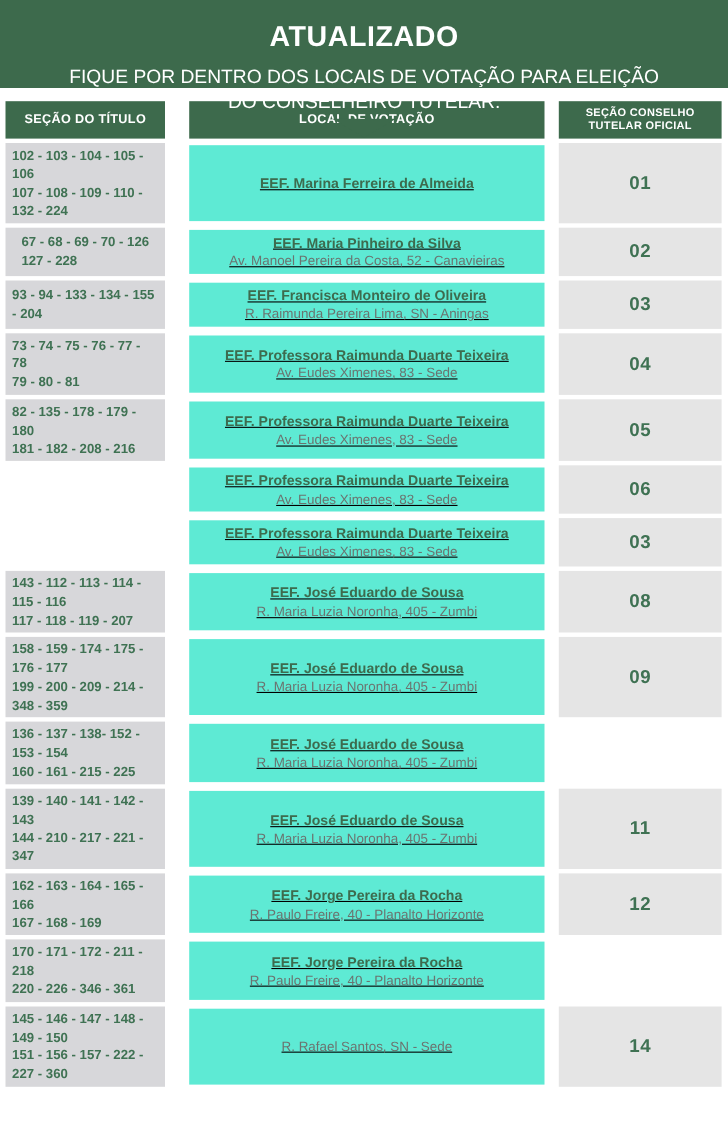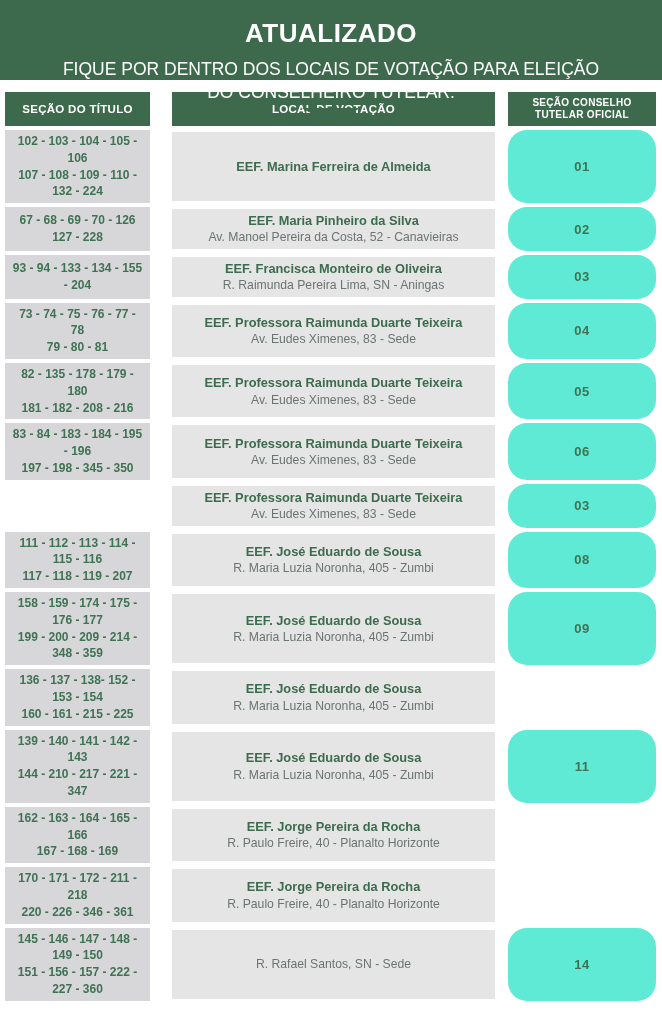--- a/index.html
+++ b/index.html
@@ -27,29 +27,29 @@
     margin-bottom:4px;
   }
   .c1{grid-column:1;} .c2{grid-column:3;} .c3{grid-column:5;}
   .th{
     background:#3d6a4c;color:#fff;font-weight:bold;display:flex;align-items:center;justify-content:center;
     min-height:34px;text-align:center;font-size:11.5px;letter-spacing:.3px;
   }
   .th.small{font-size:10px;line-height:1.25;white-space:pre-line;}
   .cell{
     display:flex;flex-direction:column;align-items:center;justify-content:center;
-    text-align:center;min-height:38px;box-sizing:border-box;padding:3px 6px;
+    min-height:38px;box-sizing:border-box;padding:3px 6px;
   }
   .sections{
     background:#d7d7da;color:#3f7253;font-weight:bold;font-size:12px;line-height:1.4;white-space:pre-line;
   }
-  .local{background:#e5e5e5;margin:2px 0;min-height:34px;}
+  .local{background:#5eead4;margin:2px 0;min-height:34px;text-decoration:underline;}
   .school{color:#3d6b4e;font-weight:bold;font-size:12.8px;line-height:1.35;}
   .address{color:#6b7470;font-size:12.2px;line-height:1.35;}
-  .official{background:#5eead4;color:#3f7253;font-weight:bold;font-size:13px;letter-spacing:.5px;border-radius:19px;}
+  .official{background:#e5e5e5;color:#3f7253;font-weight:bold;font-size:17px;letter-spacing:.5px;}
 </style>
 </head>
 <body>
 
 <div class="banner">
   <div class="banner-title">ATUALIZADO</div>
   <div class="banner-sub">FIQUE POR DENTRO DOS LOCAIS DE VOTAÇÃO PARA ELEIÇÃO
 DO CONSELHEIRO TUTELAR.</div>
   <div class="banner-pointer"></div>
 </div>
@@ -104,39 +104,37 @@
     <div class="cell sections c1">82 - 135 - 178 - 179 - 180
 181 - 182 - 208 - 216</div>
     <div class="cell local c2">
       <div class="school">EEF. Professora Raimunda Duarte Teixeira</div>
       <div class="address">Av. Eudes Ximenes, 83 - Sede</div>
     </div>
     <div class="cell official c3">05</div>
   </div>
 
   <div class="trow">
-    <div class="cell sections c1">83 - 84 - 183 - 184 - 195 - 196
-197 - 198 - 345 - 350</div>
     <div class="cell local c2">
       <div class="school">EEF. Professora Raimunda Duarte Teixeira</div>
       <div class="address">Av. Eudes Ximenes, 83 - Sede</div>
     </div>
     <div class="cell official c3">06</div>
   </div>
 
   <div class="trow">
     <div class="cell local c2">
       <div class="school">EEF. Professora Raimunda Duarte Teixeira</div>
       <div class="address">Av. Eudes Ximenes, 83 - Sede</div>
     </div>
     <div class="cell official c3">03</div>
   </div>
 
   <div class="trow">
-    <div class="cell sections c1">111 - 112 - 113 - 114 - 115 - 116
+    <div class="cell sections c1">143 - 112 - 113 - 114 - 115 - 116
 117 - 118 - 119 - 207</div>
     <div class="cell local c2">
       <div class="school">EEF. José Eduardo de Sousa</div>
       <div class="address">R. Maria Luzia Noronha, 405 - Zumbi</div>
     </div>
     <div class="cell official c3">08</div>
   </div>
 
   <div class="trow">
     <div class="cell sections c1">158 - 159 - 174 - 175 - 176 - 177
@@ -167,20 +165,21 @@
     <div class="cell official c3">11</div>
   </div>
 
   <div class="trow">
     <div class="cell sections c1">162 - 163 - 164 - 165 - 166
 167 - 168 - 169</div>
     <div class="cell local c2">
       <div class="school">EEF. Jorge Pereira da Rocha</div>
       <div class="address">R. Paulo Freire, 40 - Planalto Horizonte</div>
     </div>
+    <div class="cell official c3">12</div>
   </div>
 
   <div class="trow">
     <div class="cell sections c1">170 - 171 - 172 - 211 - 218
 220 - 226 - 346 - 361</div>
     <div class="cell local c2">
       <div class="school">EEF. Jorge Pereira da Rocha</div>
       <div class="address">R. Paulo Freire, 40 - Planalto Horizonte</div>
     </div>
   </div>

